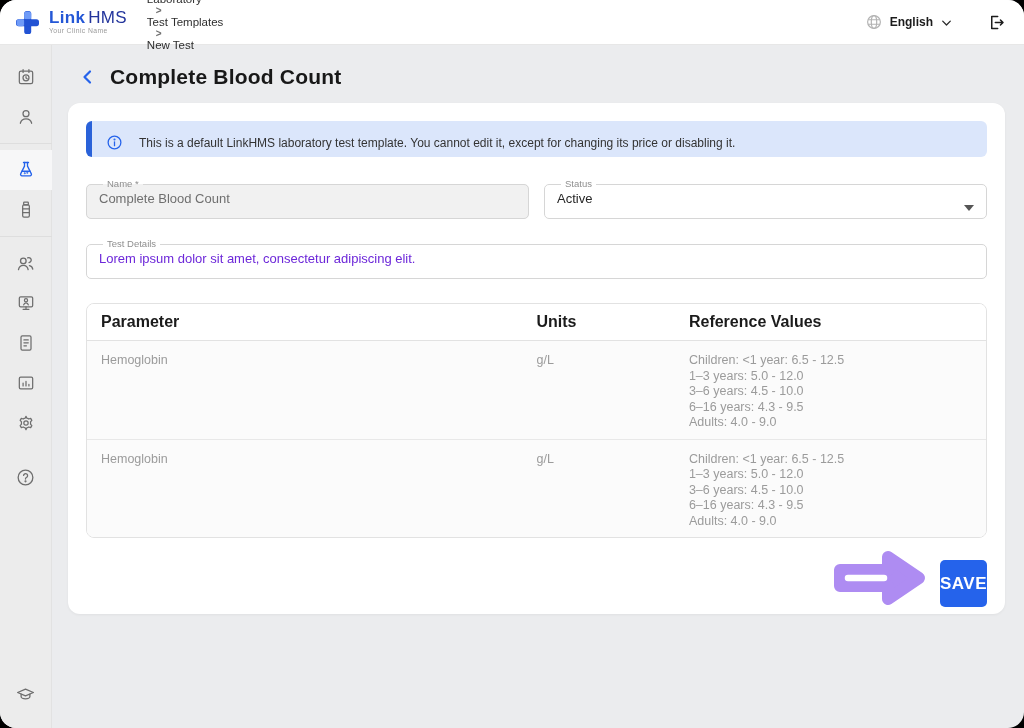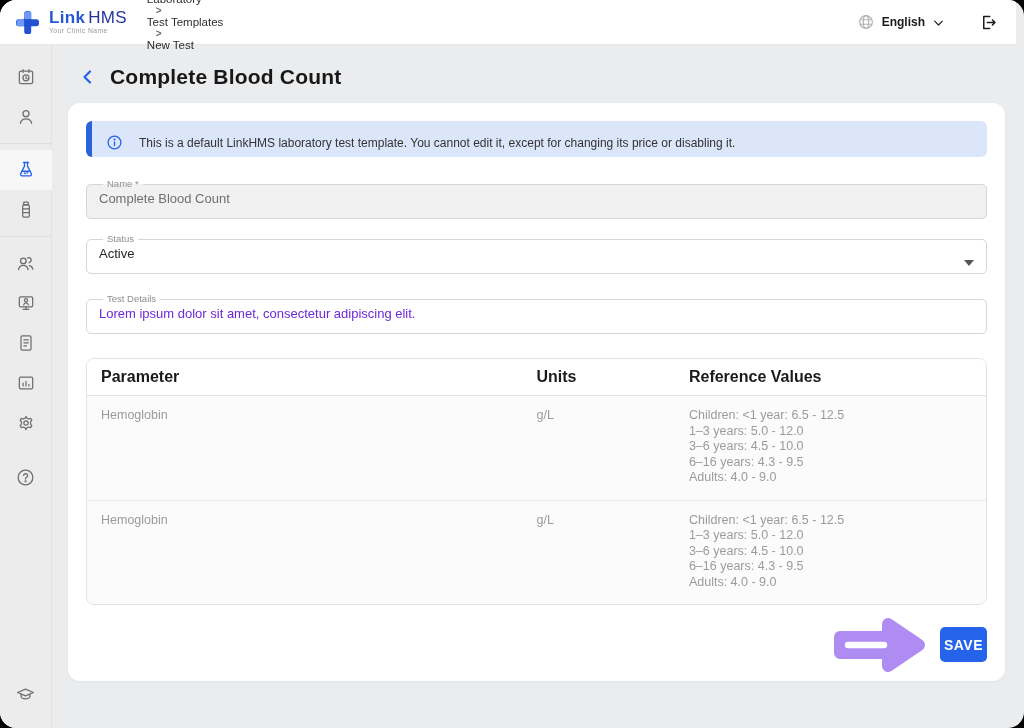--- a/index.html
+++ b/index.html
@@ -1,20 +1,20 @@
 <!DOCTYPE html>
 <html><head>
 <meta charset="utf-8">
 <style>
   * { margin:0; padding:0; box-sizing:border-box; }
   html,body { width:1024px; height:728px; background:#000; font-family:"Liberation Sans", sans-serif; }
   .window { position:relative; width:1024px; height:728px; border-radius:16px; overflow:hidden; background:#ebecee; }
 
   
-  .topbar { position:absolute; top:0; left:0; right:8px; height:45px; background:#fff; border-bottom:1px solid #e7e7e7; display:flex; align-items:center; padding:0 18px 0 14px; z-index:5; }
+  .topbar { position:absolute; top:0; left:0; right:0; height:45px; background:#fff; border-bottom:1px solid #e7e7e7; display:flex; align-items:center; padding:0 18px 0 14px; z-index:5; }
   .logo { display:flex; align-items:center; gap:8px; }
   .logo-text-block { display:flex; flex-direction:column; line-height:1; }
   .logo-title { font-size:17px; letter-spacing:.3px; }
   .logo-title .lk { color:#2457d6; font-weight:700; }
   .logo-title .hms { color:#23359c; font-weight:500; margin-left:3px; }
   .logo-sub { font-size:6.8px; color:#9a9a9a; letter-spacing:.4px; margin-top:2px; }
   .breadcrumb { display:flex; align-items:flex-start; margin-left:20px; font-size:11.5px; color:#2e2e2e; font-weight:500;flex-direction:column; }
   .crumb { cursor:default; }
   .crumb-sep { color:#6f6f6f; margin:0 9px; font-size:10px; font-weight:700; }
   .topbar-right { margin-left:auto; display:flex; align-items:center; }
@@ -34,42 +34,42 @@
   .main { position:absolute; top:45px; left:52px; right:0; bottom:0; overflow:hidden; }
   .title-row { display:flex; align-items:center; gap:14px; padding:20px 0 0 28px; }
   .back-btn { background:none; border:none; cursor:pointer; display:flex; align-items:center; }
   .page-title { font-size:21px; font-weight:600; color:#181818; letter-spacing:.2px; }
 
   .card { background:#fff; border-radius:12px; margin:14px 19px 0 16px; padding:18px; box-shadow:0 1px 3px rgba(0,0,0,.05); }
 
   .banner { display:flex; align-items:center; background:#dbe6fb; border-left:6px solid #2a62d9; border-radius:6px; height:36px; padding:7px 14px 0 14px; gap:16px; }
   .banner-text { font-size:12px; color:#333; }
 
-  .form-row1 { display:grid; grid-template-columns:1fr; gap:15px; margin-top:22px; }
+  .form-row1 { display:grid; grid-template-columns:1fr 1fr; gap:15px; margin-top:22px; }
   .form-row2 { display:grid; grid-template-columns:1fr 1fr 1fr; gap:12px; margin-top:20px; }
   .form-row3 { margin-top:20px; }
 
   fieldset.field { border:1px solid #d6d6d6; border-radius:5px; height:40px; padding:0 12px; position:relative; background:#fff; }
   fieldset.field.disabled { background:#f1f1f1; }
   fieldset.field legend { font-size:9.5px; line-height:10px; color:#8e8e8e; padding:0 4px; margin-left:4px; }
   .field-value { font-size:13px; color:#262626; margin-top:2px; white-space:nowrap; overflow:hidden; }
   fieldset.field.disabled .field-value { color:#6f6f6f; }
   .select-caret { position:absolute; right:12px; top:16px; width:0; height:0; border-left:5px solid transparent; border-right:5px solid transparent; border-top:6px solid #555; }
   fieldset.field.disabled .select-caret { border-top-color:#8a8a8a; }
 
   .param-table { margin-top:24px; border:1px solid #e2e2e2; border-radius:8px; overflow:hidden; }
   .t-head { display:grid; grid-template-columns:50% 17.5% 32.5%; padding:9px 14px; background:#fff; border-bottom:1px solid #e2e2e2; }
   .t-head span { font-size:16px; font-weight:700; color:#1b1b1b; }
-  .t-row { display:grid; grid-template-columns:50% 17.5% 32.5%; padding:12px 14px 14px; background:#fbfbfb; }
+  .t-row { display:grid; grid-template-columns:50% 17.5% 32.5%; padding:12px 14px 8px; background:#fbfbfb; }
   .t-row + .t-row { border-top:1px solid #e8e8e8; }
   .t-cell { font-size:12.5px; color:#9b9b9b; line-height:15px; }
   .ref-line { margin-bottom:0.5px; }
 
   .save-row { margin-top:22px; display:flex; justify-content:flex-end; position:relative; height:36px; }
-  .save-btn { width:47px; height:35px; background:#2563eb; color:#fff; border:none; border-radius:5px; font-size:14px; font-weight:700; letter-spacing:.5px; cursor:pointer; font-family:"Liberation Sans", sans-serif;text-align:center; }
+  .save-btn { width:47px; height:47px; background:#2563eb; color:#fff; border:none; border-radius:5px; font-size:17px; font-weight:700; letter-spacing:.5px; cursor:pointer; font-family:"Liberation Sans", sans-serif;text-align:center; }
   .arrow-annot { position:absolute; right:55px; top:-16px; pointer-events:none; }
 </style>
 </head>
 <body>
 
 <div class="window">
 
   <header class="topbar">
     <div class="logo">
       <svg width="27" height="27" viewBox="0 0 27 27">

